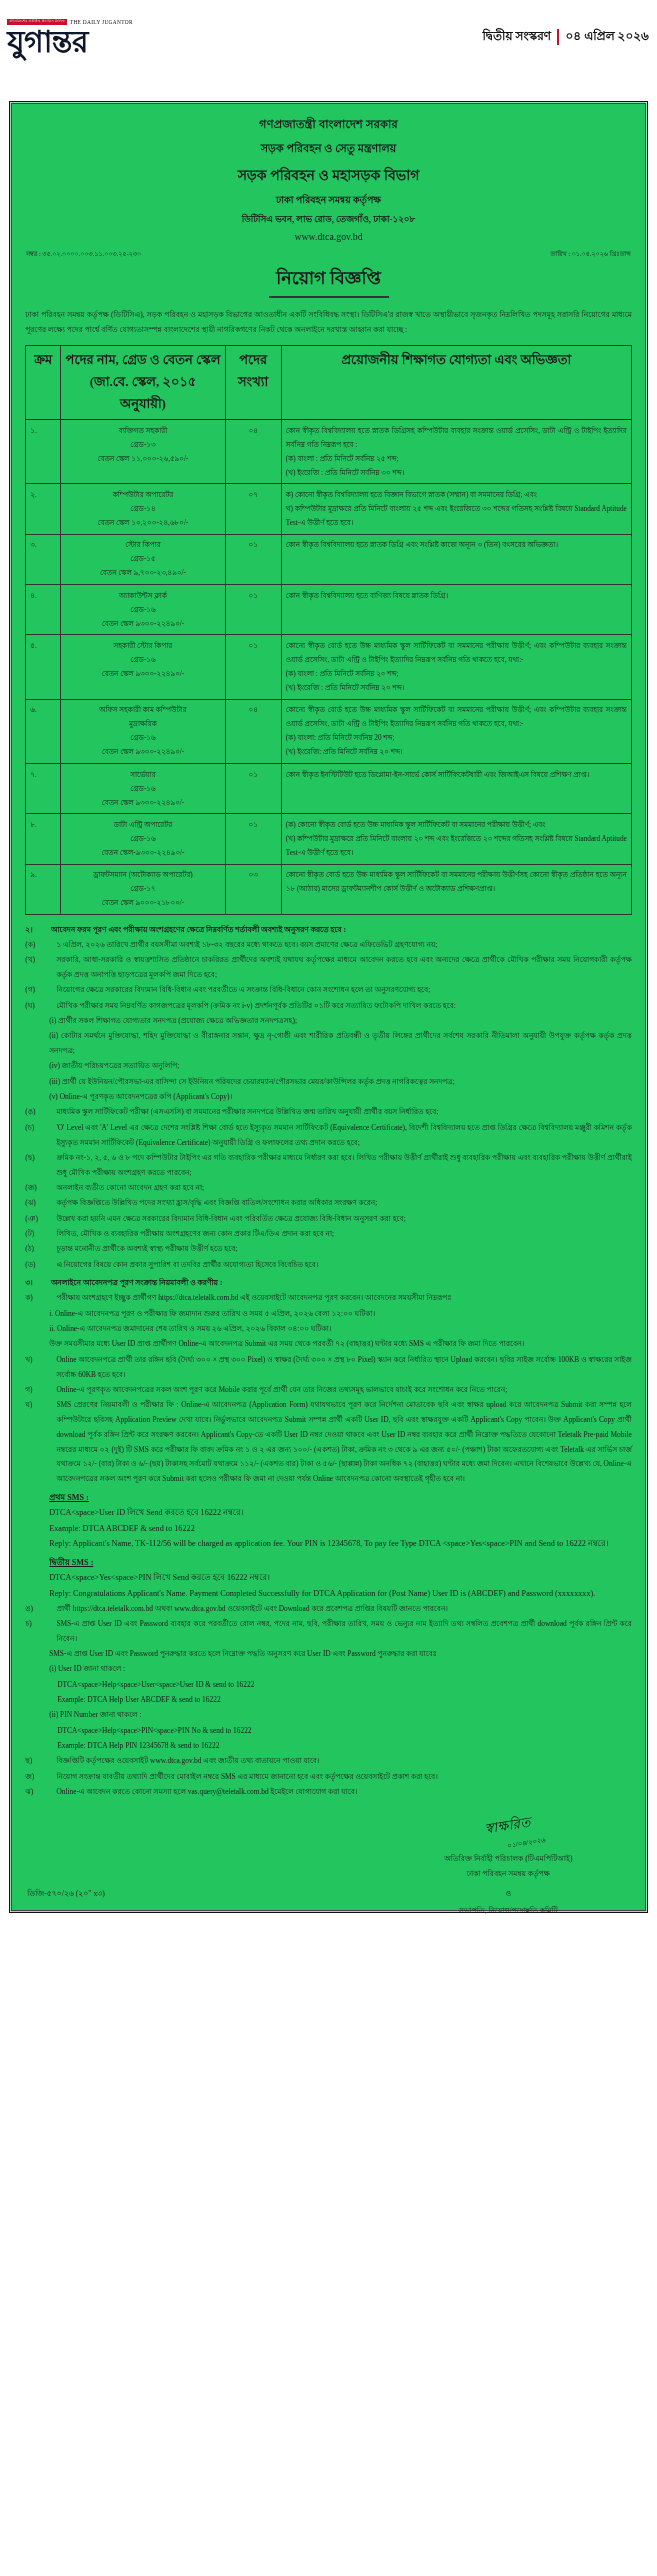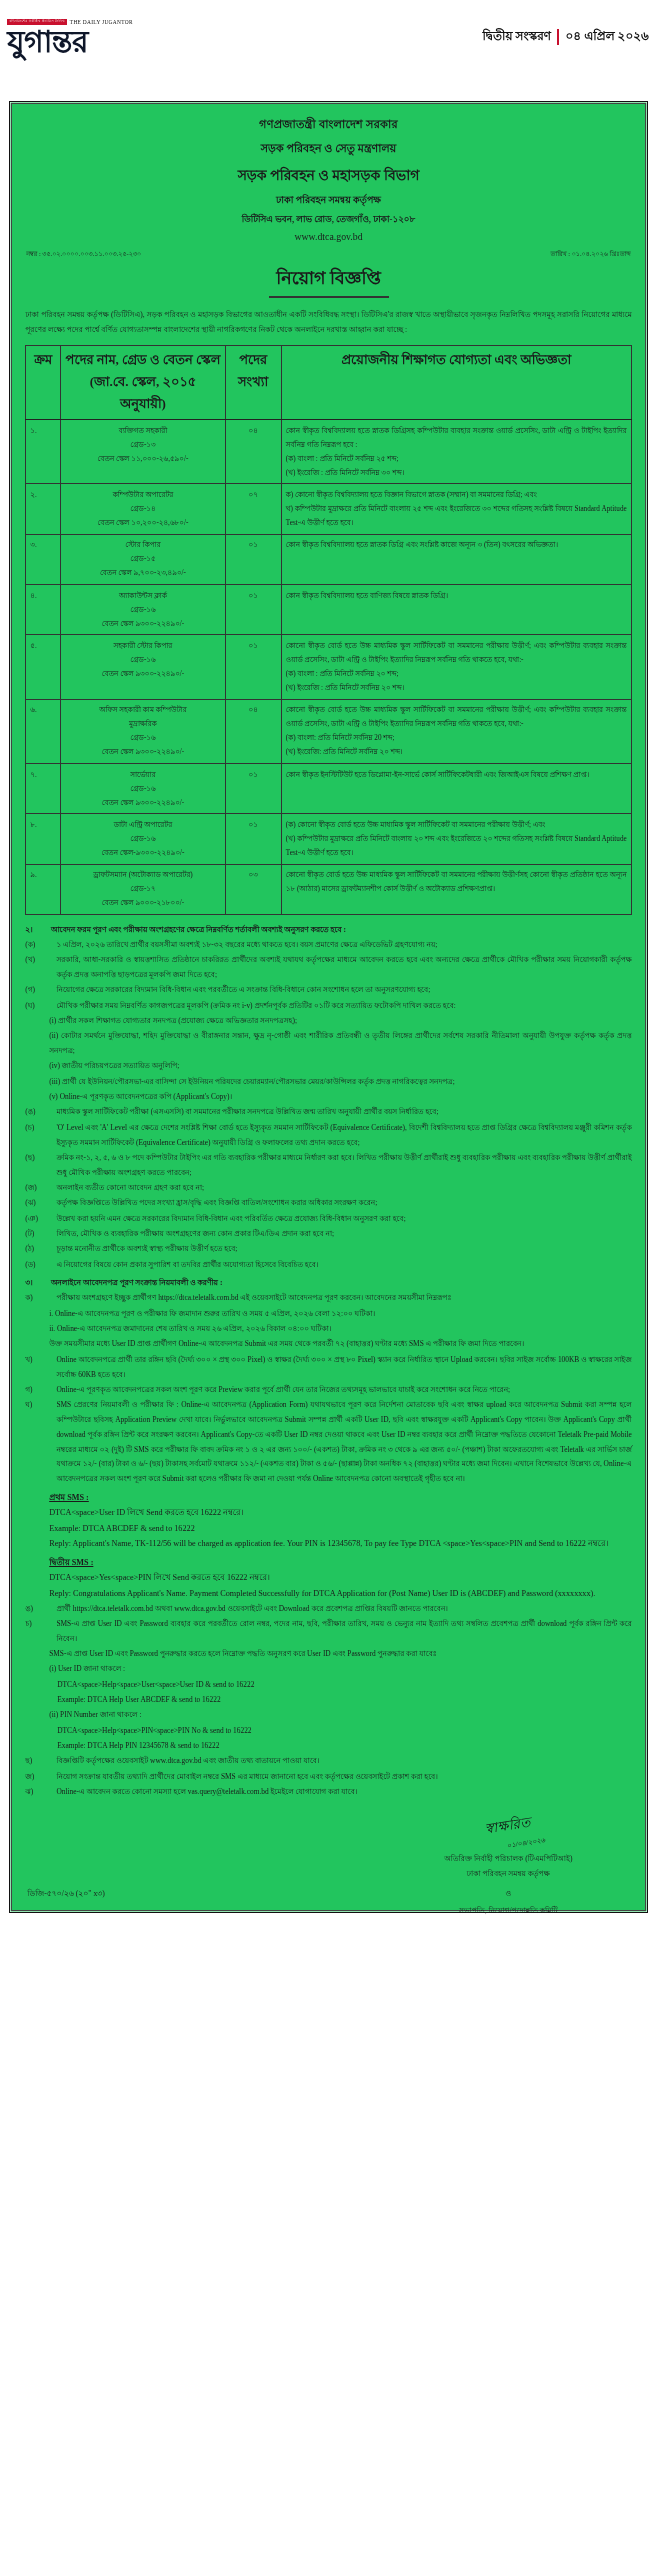--- a/index.html
+++ b/index.html
@@ -380,21 +380,21 @@
             <div class="sub-row">ii. Online-এ আবেদনপত্র জমাদানের শেষ তারিখ ও সময় ২৬ এপ্রিল, ২০২৬ বিকাল ০৪:০০ ঘটিকা।</div>
           </div>
       <div class="sub-row">উক্ত সময়সীমার মধ্যে User ID প্রাপ্ত প্রার্থীগণ Online-এ আবেদনপত্র Submit এর সময় থেকে পরবর্তী ৭২ (বাহাত্তর) ঘণ্টার মধ্যে SMS এ পরীক্ষার ফি জমা দিতে পারবেন।</div>
       <div>
             <div class="cond-row">
               <span class="lbl">খ)</span>
               <span class="txt">Online আবেদনপত্রে প্রার্থী তার রঙ্গিন ছবি (দৈর্ঘ্য ৩০০ × প্রস্থ ৩০০ Pixel) ও স্বাক্ষর (দৈর্ঘ্য ৩০০ × প্রস্থ ৮০ Pixel) স্ক্যান করে নির্ধারিত স্থানে Upload করবেন। ছবির সাইজ সর্বোচ্চ 100KB ও স্বাক্ষরের সাইজ সর্বোচ্চ 60KB হতে হবে।</span>
             </div>
             <div class="cond-row">
               <span class="lbl">গ)</span>
-              <span class="txt">Online-এ পূরণকৃত আবেদনপত্রের সকল অংশ পূরণ করে Preview করার পূর্বে প্রার্থী যেন তার নিজের তথ্যসমূহ ভালভাবে যাচাই করে সংশোধন করে নিতে পারেন;</span>
+              <span class="txt">Online-এ পূরণকৃত আবেদনপত্রের সকল অংশ পূরণ করে Mobile করার পূর্বে প্রার্থী যেন তার নিজের তথ্যসমূহ ভালভাবে যাচাই করে সংশোধন করে নিতে পারেন;</span>
             </div>
           </div>
 
       <div class="cond-row">
         <span class="lbl">ঘ)</span>
         <span class="txt">SMS প্রেরণের নিয়মাবলী ও পরীক্ষার ফি : Online-এ আবেদনপত্র (Application Form) যথাযথভাবে পূরণ করে নির্দেশনা মোতাবেক ছবি এবং স্বাক্ষর upload করে আবেদনপত্র Submit করা সম্পন্ন হলে কম্পিউটারে ছবিসহ Application Preview দেখা যাবে। নির্ভুলভাবে আবেদনপত্র Submit সম্পন্ন প্রার্থী একটি User ID, ছবি এবং স্বাক্ষরযুক্ত একটি Applicant's Copy পাবেন। উক্ত Applicant's Copy প্রার্থী download পূর্বক রঙ্গিন প্রিন্ট করে সংরক্ষণ করবেন। Applicant's Copy-তে একটি User ID নম্বর দেওয়া থাকবে এবং User ID নম্বর ব্যবহার করে প্রার্থী নিম্নোক্ত পদ্ধতিতে যেকোনো Teletalk Pre-paid Mobile নম্বরের মাধ্যমে ০২ (দুই) টি SMS করে পরীক্ষার ফি বাবদ ক্রমিক নং ১ ও ২ এর জন্য ১০০/- (একশত) টাকা, ক্রমিক নং ৩ থেকে ৯ এর জন্য ৫০/- (পঞ্চাশ) টাকা অফেরতযোগ্য এবং Teletalk এর সার্ভিস চার্জ যথাক্রমে ১২/- (বার) টাকা ও ৬/- (ছয়) টাকাসহ সর্বমোট যথাক্রমে ১১২/- (একশত বার) টাকা ও ৫৬/- (ছাপ্পান্ন) টাকা অনধিক ৭২ (বাহাত্তর) ঘণ্টার মধ্যে জমা দিবেন। এখানে বিশেষভাবে উল্লেখ্য যে, Online-এ আবেদনপত্রের সকল অংশ পূরণ করে Submit করা হলেও পরীক্ষার ফি জমা না দেওয়া পর্যন্ত Online আবেদনপত্র কোনো অবস্থাতেই গৃহীত হবে না।</span>
       </div>
 
       <div class="sms-head">প্রথম SMS :</div>
       <div class="sms-line">DTCA&lt;space&gt;User ID লিখে Send করতে হবে 16222 নম্বরে।</div>

